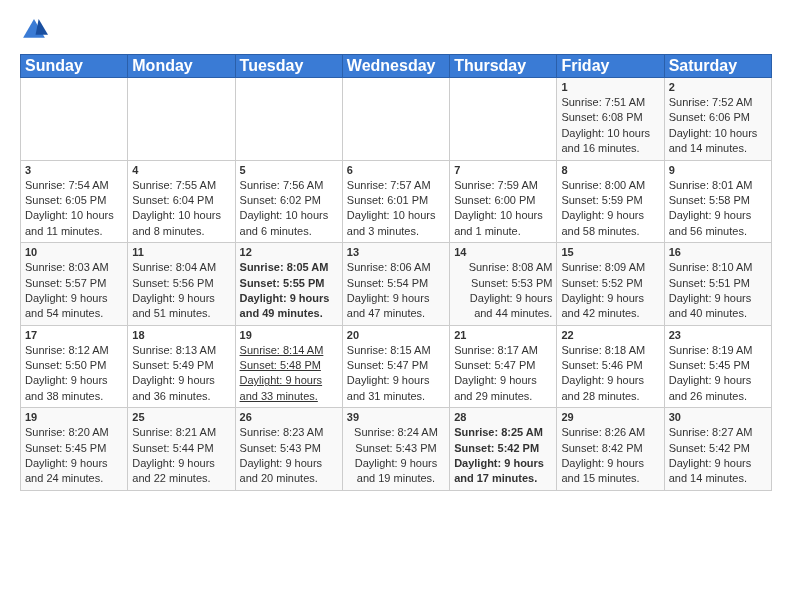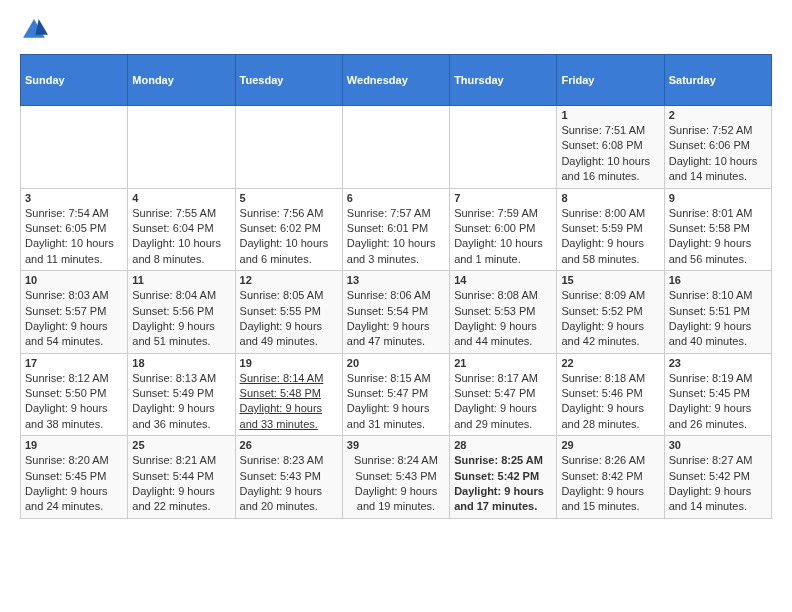--- a/index.html
+++ b/index.html
@@ -50,23 +50,23 @@
       color: #555;
     }
     table {
       width: 100%;
       border-collapse: collapse;
       table-layout: fixed;
     }
     thead tr th {
       background-color: #3a7bd5;
       color: white;
-      font-size: 11px;
+      font-size: 16px;
       font-weight: bold;
-      padding: 19px 4px;
+      padding: 2px 4px;
       text-align: left;
       border: 1px solid #2a5faa;
     }
     tbody tr td {
       vertical-align: top;
       border: 1px solid #ccc;
       padding: 3px 4px;
       font-size: 9px;
       color: #333;
       height: 80px;
@@ -195,33 +195,33 @@
 Daylight: 9 hours and 54 minutes.</div>
           </td>
           <td>
             <span class="day-num">11</span>
             <div class="day-info" style="white-space: pre-line;">Sunrise: 8:04 AM
 Sunset: 5:56 PM
 Daylight: 9 hours and 51 minutes.</div>
           </td>
           <td>
             <span class="day-num">12</span>
-            <div class="day-info" style="white-space: pre-line;">Sunrise: 8:05 AM
+            <div class="day-info" style="white-space: pre-line; font-weight: bold;">Sunrise: 8:05 AM
 Sunset: 5:55 PM
 Daylight: 9 hours and 49 minutes.</div>
           </td>
           <td>
             <span class="day-num">13</span>
             <div class="day-info" style="white-space: pre-line;">Sunrise: 8:06 AM
 Sunset: 5:54 PM
 Daylight: 9 hours and 47 minutes.</div>
           </td>
           <td>
             <span class="day-num">14</span>
-            <div class="day-info" style="white-space: pre-line;">Sunrise: 8:08 AM
+            <div class="day-info" style="white-space: pre-line; text-align: right;">Sunrise: 8:08 AM
 Sunset: 5:53 PM
 Daylight: 9 hours and 44 minutes.</div>
           </td>
           <td>
             <span class="day-num">15</span>
             <div class="day-info" style="white-space: pre-line;">Sunrise: 8:09 AM
 Sunset: 5:52 PM
 Daylight: 9 hours and 42 minutes.</div>
           </td>
           <td>

